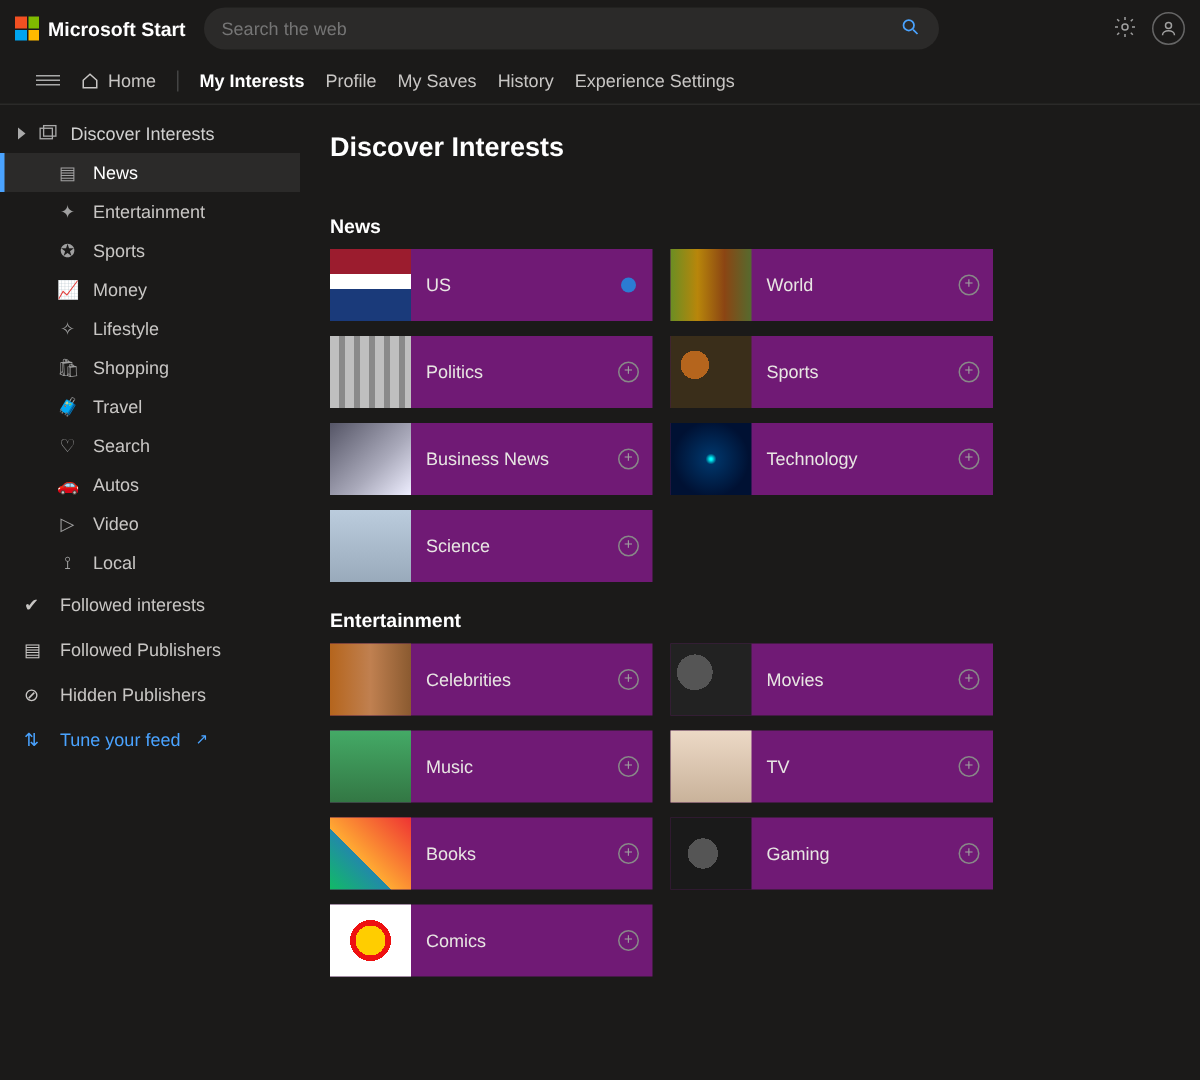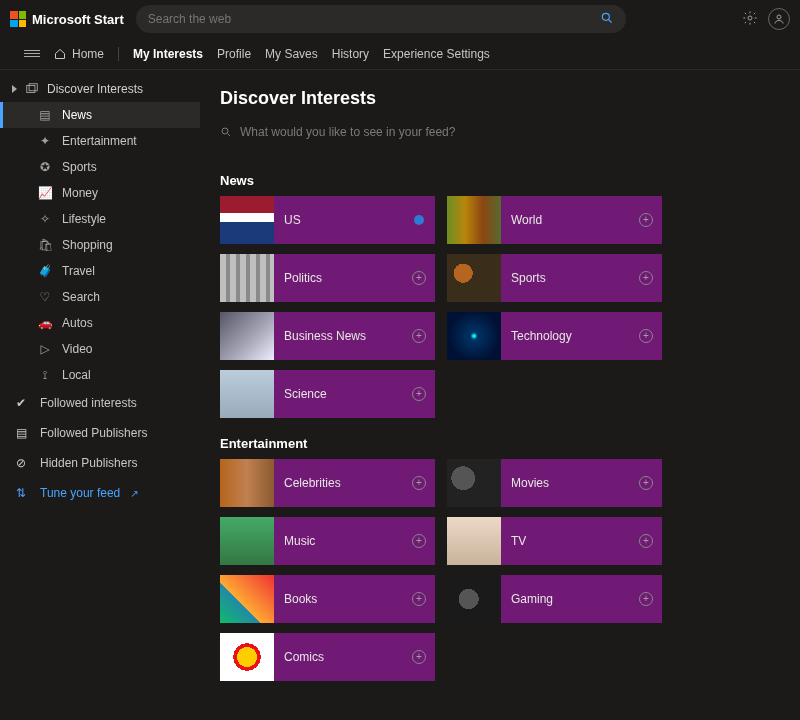--- a/index.html
+++ b/index.html
@@ -205,27 +205,20 @@
     <div class="side-simple tune">
         <span class="ic">⇅</span>
         <span>Tune your feed</span>
         <span class="ext-icon">↗</span>
       </div>
   </div>
 
   <div class="main">
     <div class="hero">
       <h1>Discover Interests</h1>
-      <div class="feed-search">
-        <svg width="12" height="12" viewBox="0 0 24 24" fill="none" stroke="#7a7a78" stroke-width="2">
-            <circle cx="10" cy="10" r="6"></circle>
-            <line x1="15" y1="15" x2="20" y2="20"></line>
-          </svg>
-        <span>What would you like to see in your feed?</span>
-      </div>
     </div>
 
     <div class="section-title">News</div>
     <div class="grid">
       <div class="card">
           <div class="thumb t-us"></div>
           <div class="card-label">US</div>
           <div class="card-action">
             <div class="dot-blue"></div>
           </div>

